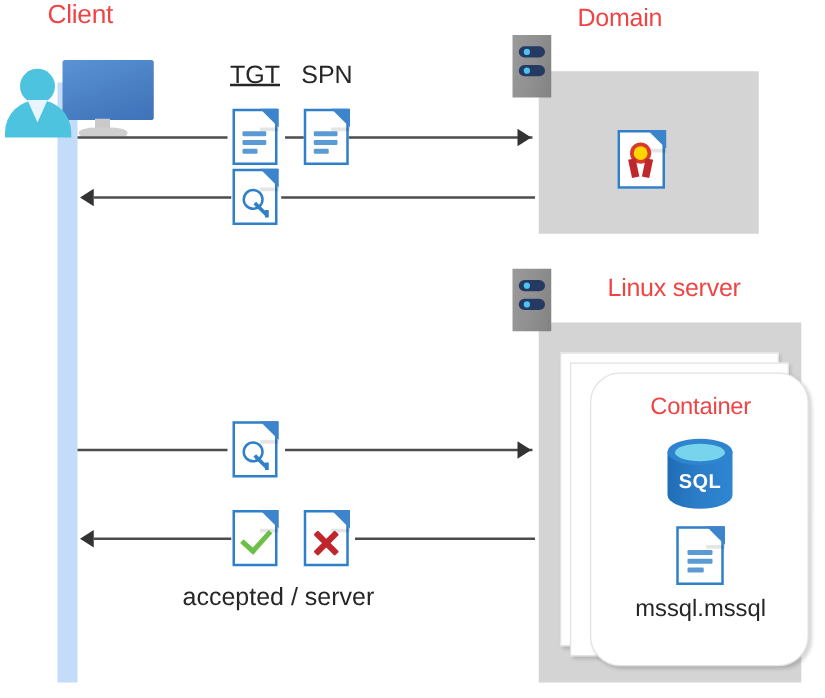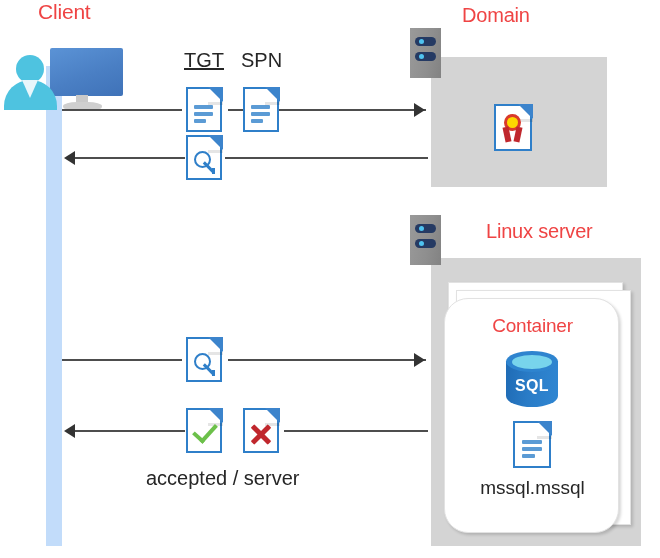--- a/index.html
+++ b/index.html
@@ -316,21 +316,21 @@
       </div>
     <div class="bay" style="top:24px;">
         <div class="led"></div>
       </div>
   </div>
 
   <div class="abs title-bold" style="left:462px; top:220px; font-size:20px;margin-left:24px;">Linux server</div>
 
   <div class="card" style="left:448px; top:282px; width:175px; height:235px;"></div>
   <div class="card" style="left:456px; top:290px; width:175px; height:235px;"></div>
-  <div class="card" style="left:444px; top:298px; width:175px; height:235px;border-radius:24px;">
+  <div class="card" style="left:472px; top:298px; width:175px; height:235px;border-radius:24px;">
 
     <div class="abs title-bold" style="left:0px; top:16px; width:175px; text-align:center; font-size:19px;">Container</div>
 
     <div class="abs" style="left:61px; top:52px; width:52px; height:56px;">
       <div id="sql-cyl-body"></div>
       <div id="sql-cyl-top"></div>
       <div id="sql-cyl-inner"></div>
       <div id="sql-text">SQL</div>
     </div>
 

